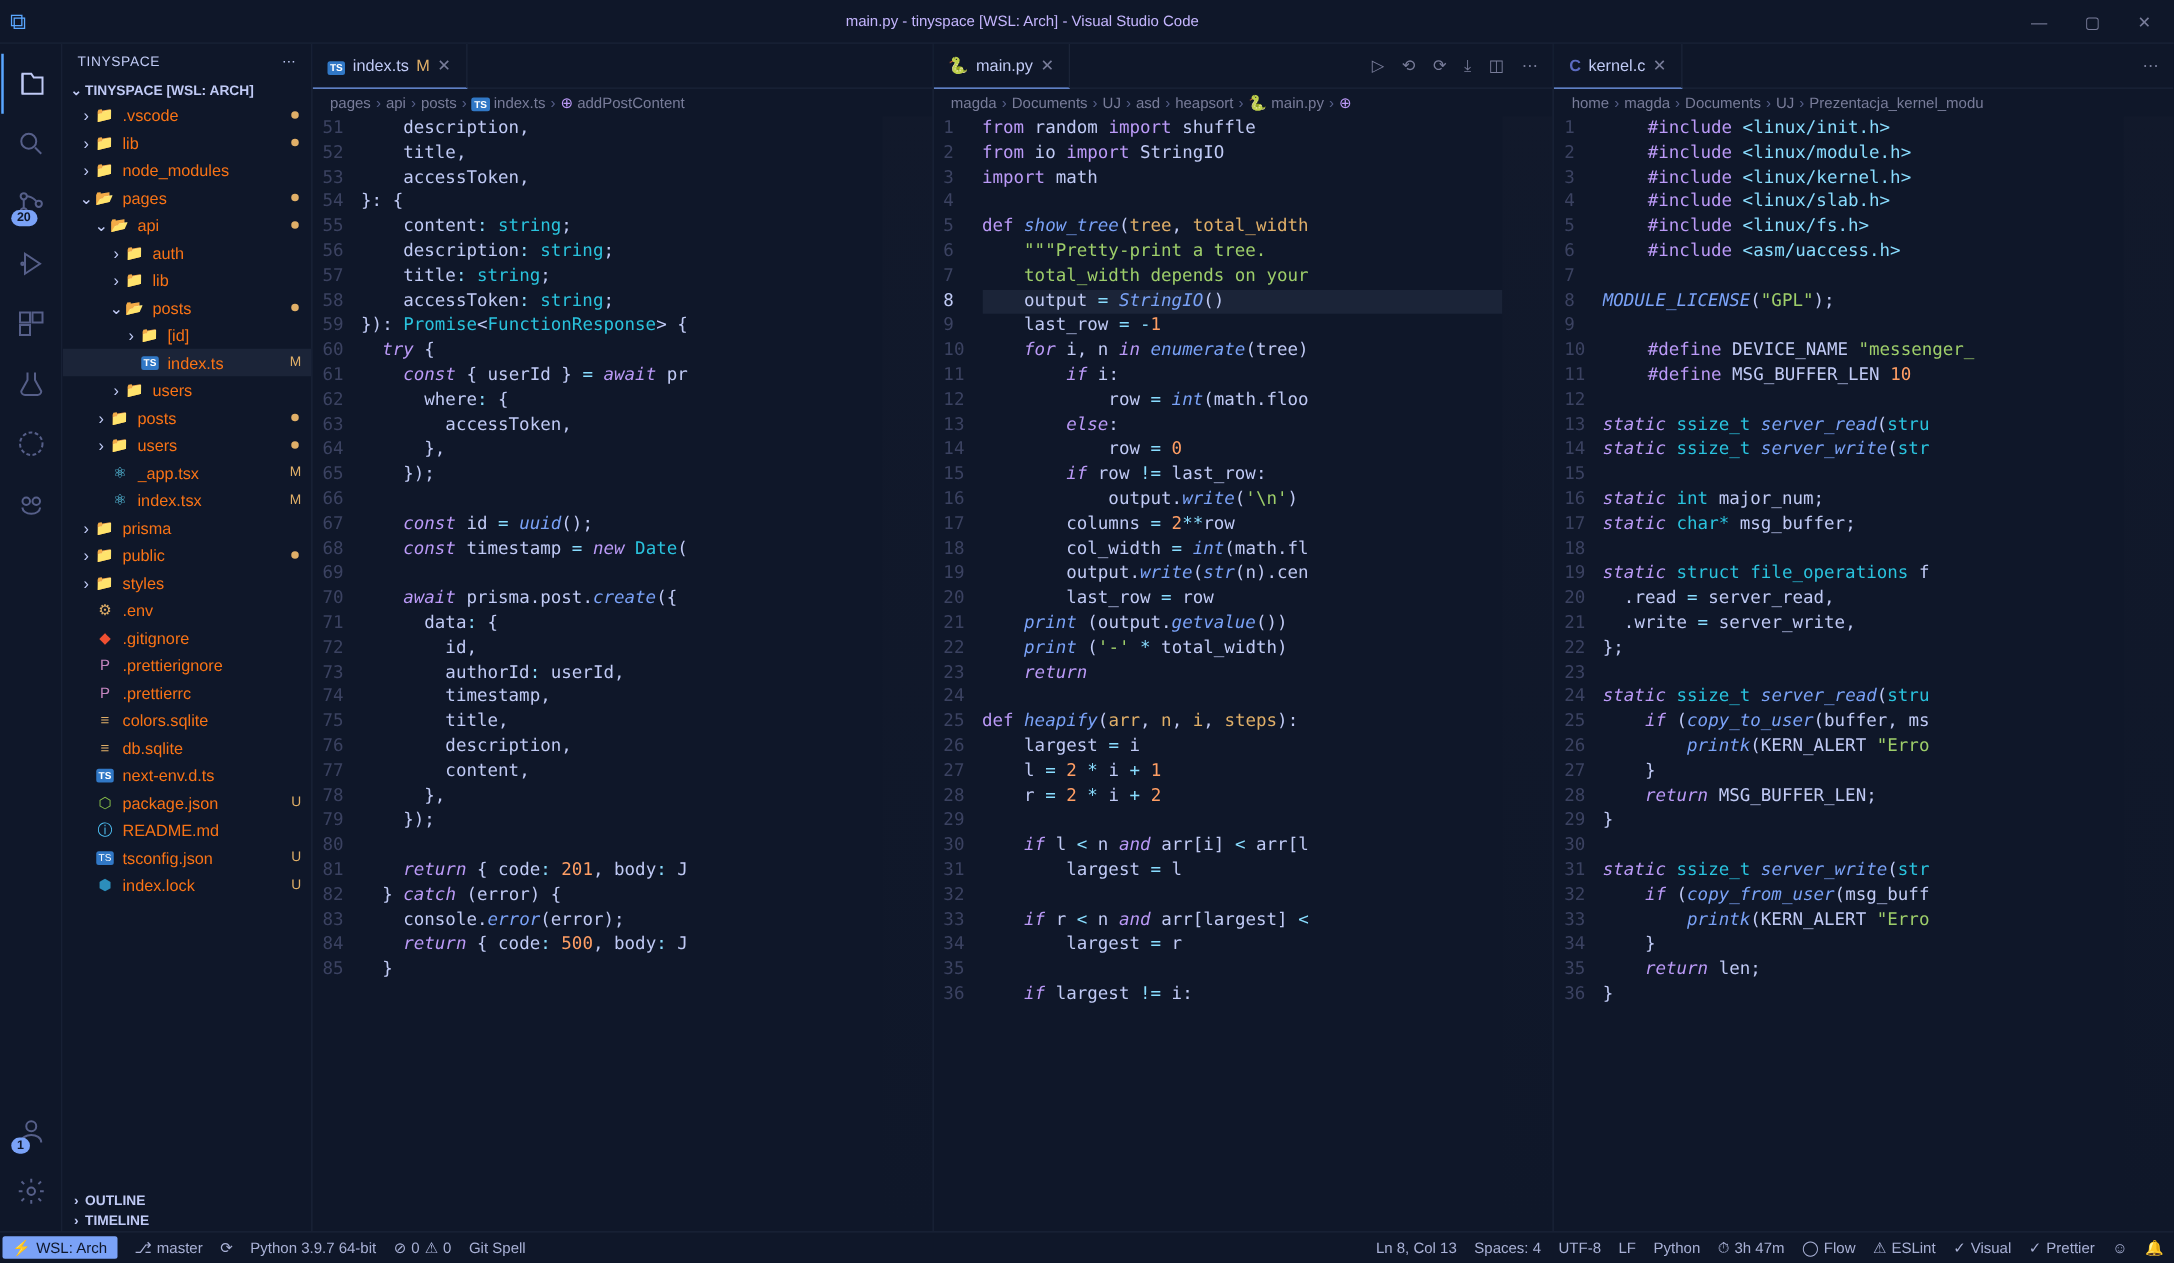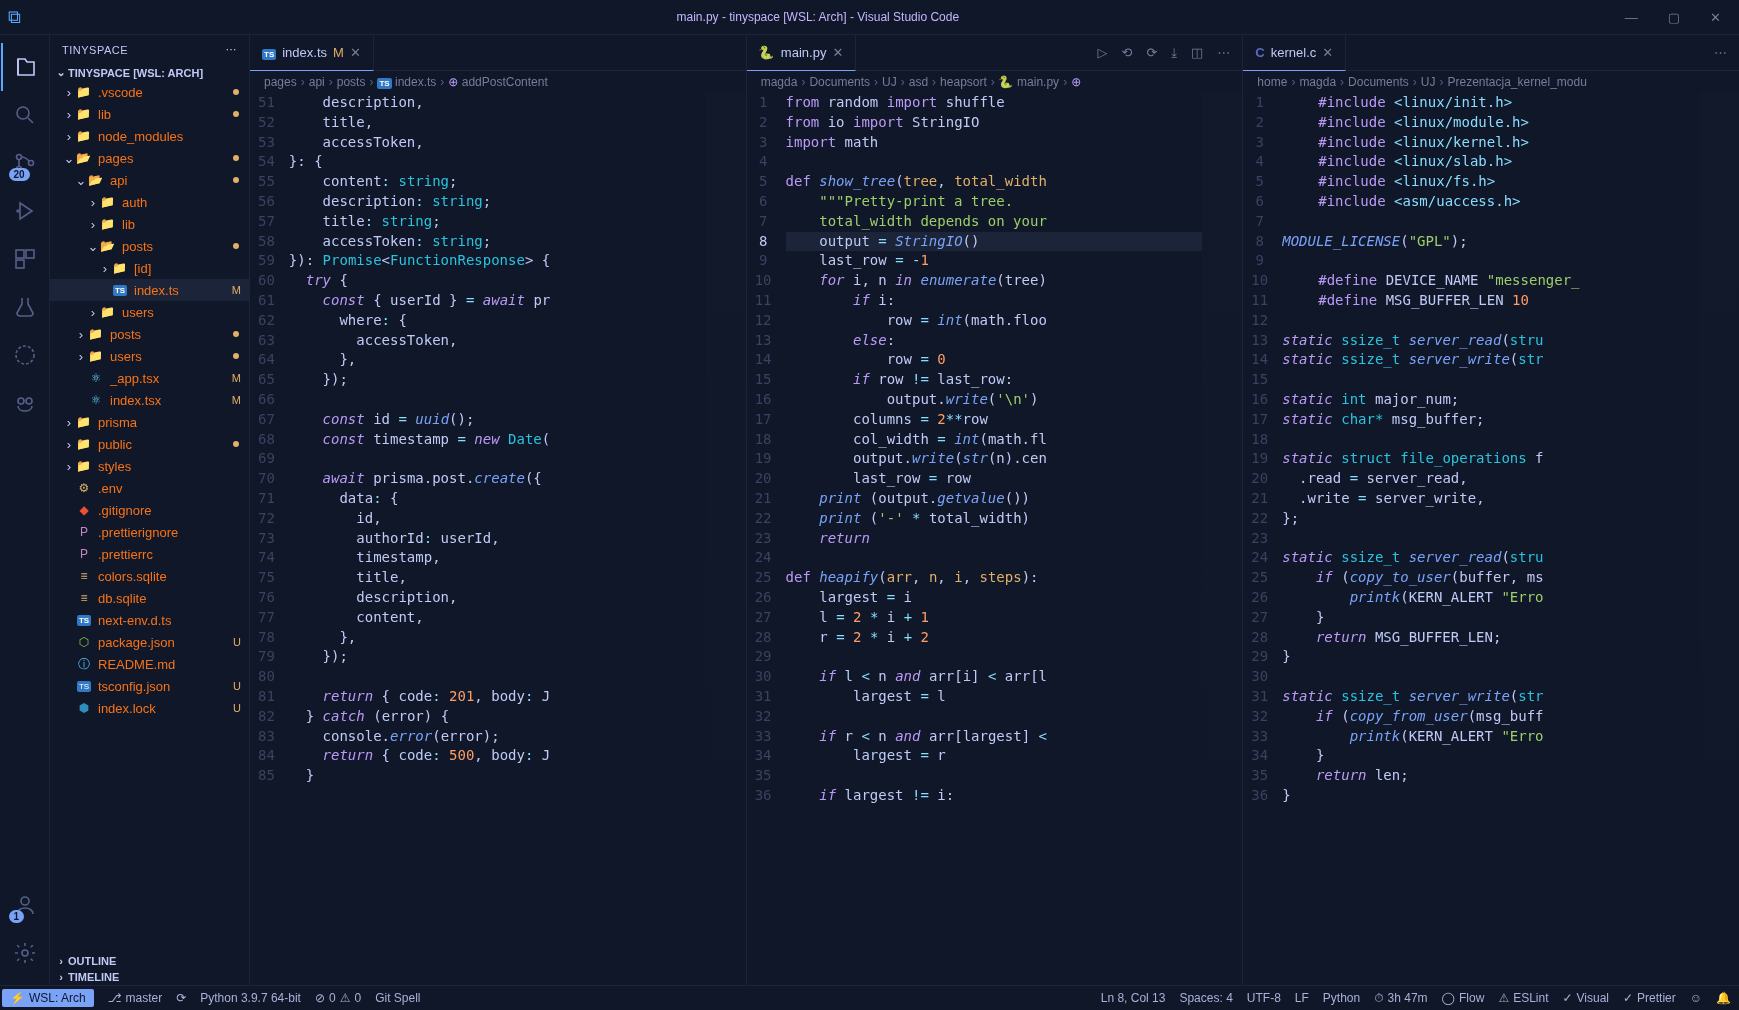--- a/index.html
+++ b/index.html
@@ -160,21 +160,21 @@
 .code-area {
   flex: 1;
   display: flex;
   overflow: hidden;
   position: relative;
   font-family: "Consolas", "Menlo", monospace;
   font-size: 14px;
   line-height: 19.8px;
 }
 .gutter {
-  text-align: center;
+  text-align: left;
   padding: 0 14px 0 8px;
   color: #3b4261;
   user-select: none;
   white-space: pre;
 }
 .gutter .cur { color: #c0caf5; }
 .code-content {
   flex: 1;
   white-space: pre;
   color: #9abdf5;

